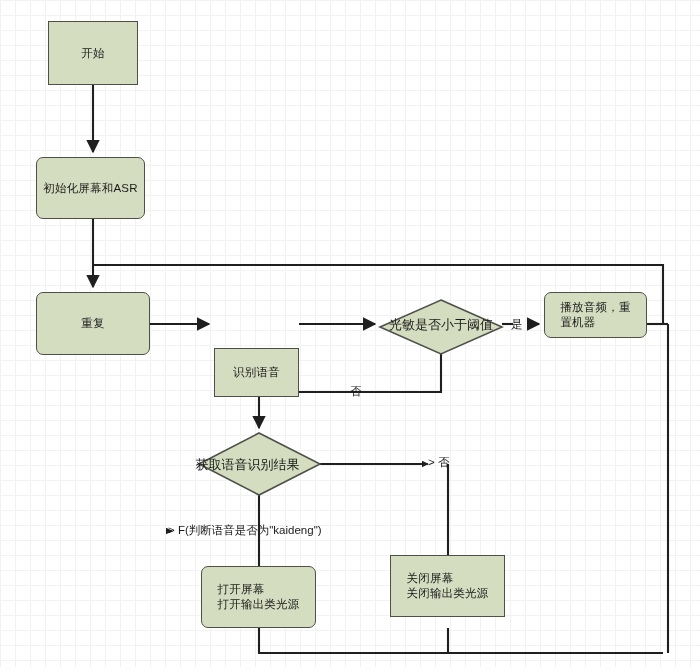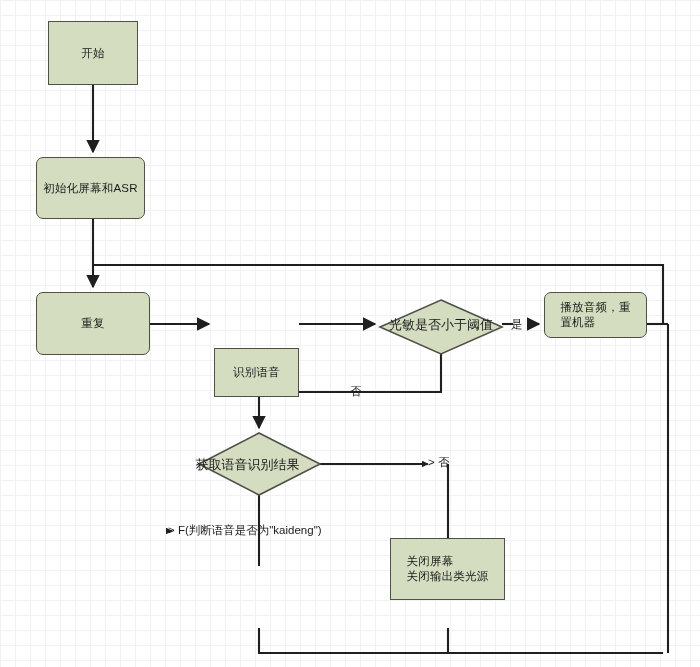--- a/index.html
+++ b/index.html
@@ -129,22 +129,24 @@
 
   <div class="node rounded" style="left:36px; top:157px; width:109px; height:62px;">初始化屏幕和ASR</div>
 
   <div class="node rounded" style="left:36px; top:292px; width:114px; height:63px;">重复</div>
 
   <div class="node" style="left:214px; top:312px; width:85px; height:49px;margin-top:36px;">识别语音</div>
 
   <div class="node rounded" style="left:544px; top:292px; width:103px; height:46px;">播放音频，重
 置机器</div>
 
+  <div class="node rounded" style="left:201px; top:566px; width:115px; height:62px;">打开屏幕
+打开输出类光源</div>
 
-  <div class="node" style="left:390px; top:538px; width:115px; height:62px;">关闭屏幕
+  <div class="node" style="left:390px; top:555px; width:115px; height:62px;">关闭屏幕
 关闭输出类光源</div>
 
   <div class="diamond-label" style="left:375px; top:313px; width:132px; height:22px;">光敏是否小于阈值</div>
 
   <div class="diamond-label" style="left:182px; top:453px; width:131px; height:22px;">获取语音识别结果</div>
 
   <div class="edge-label" style="left:511px; top:317px;">是</div>
 
   <div class="edge-label" style="left:350px; top:384px;">否</div>
 

